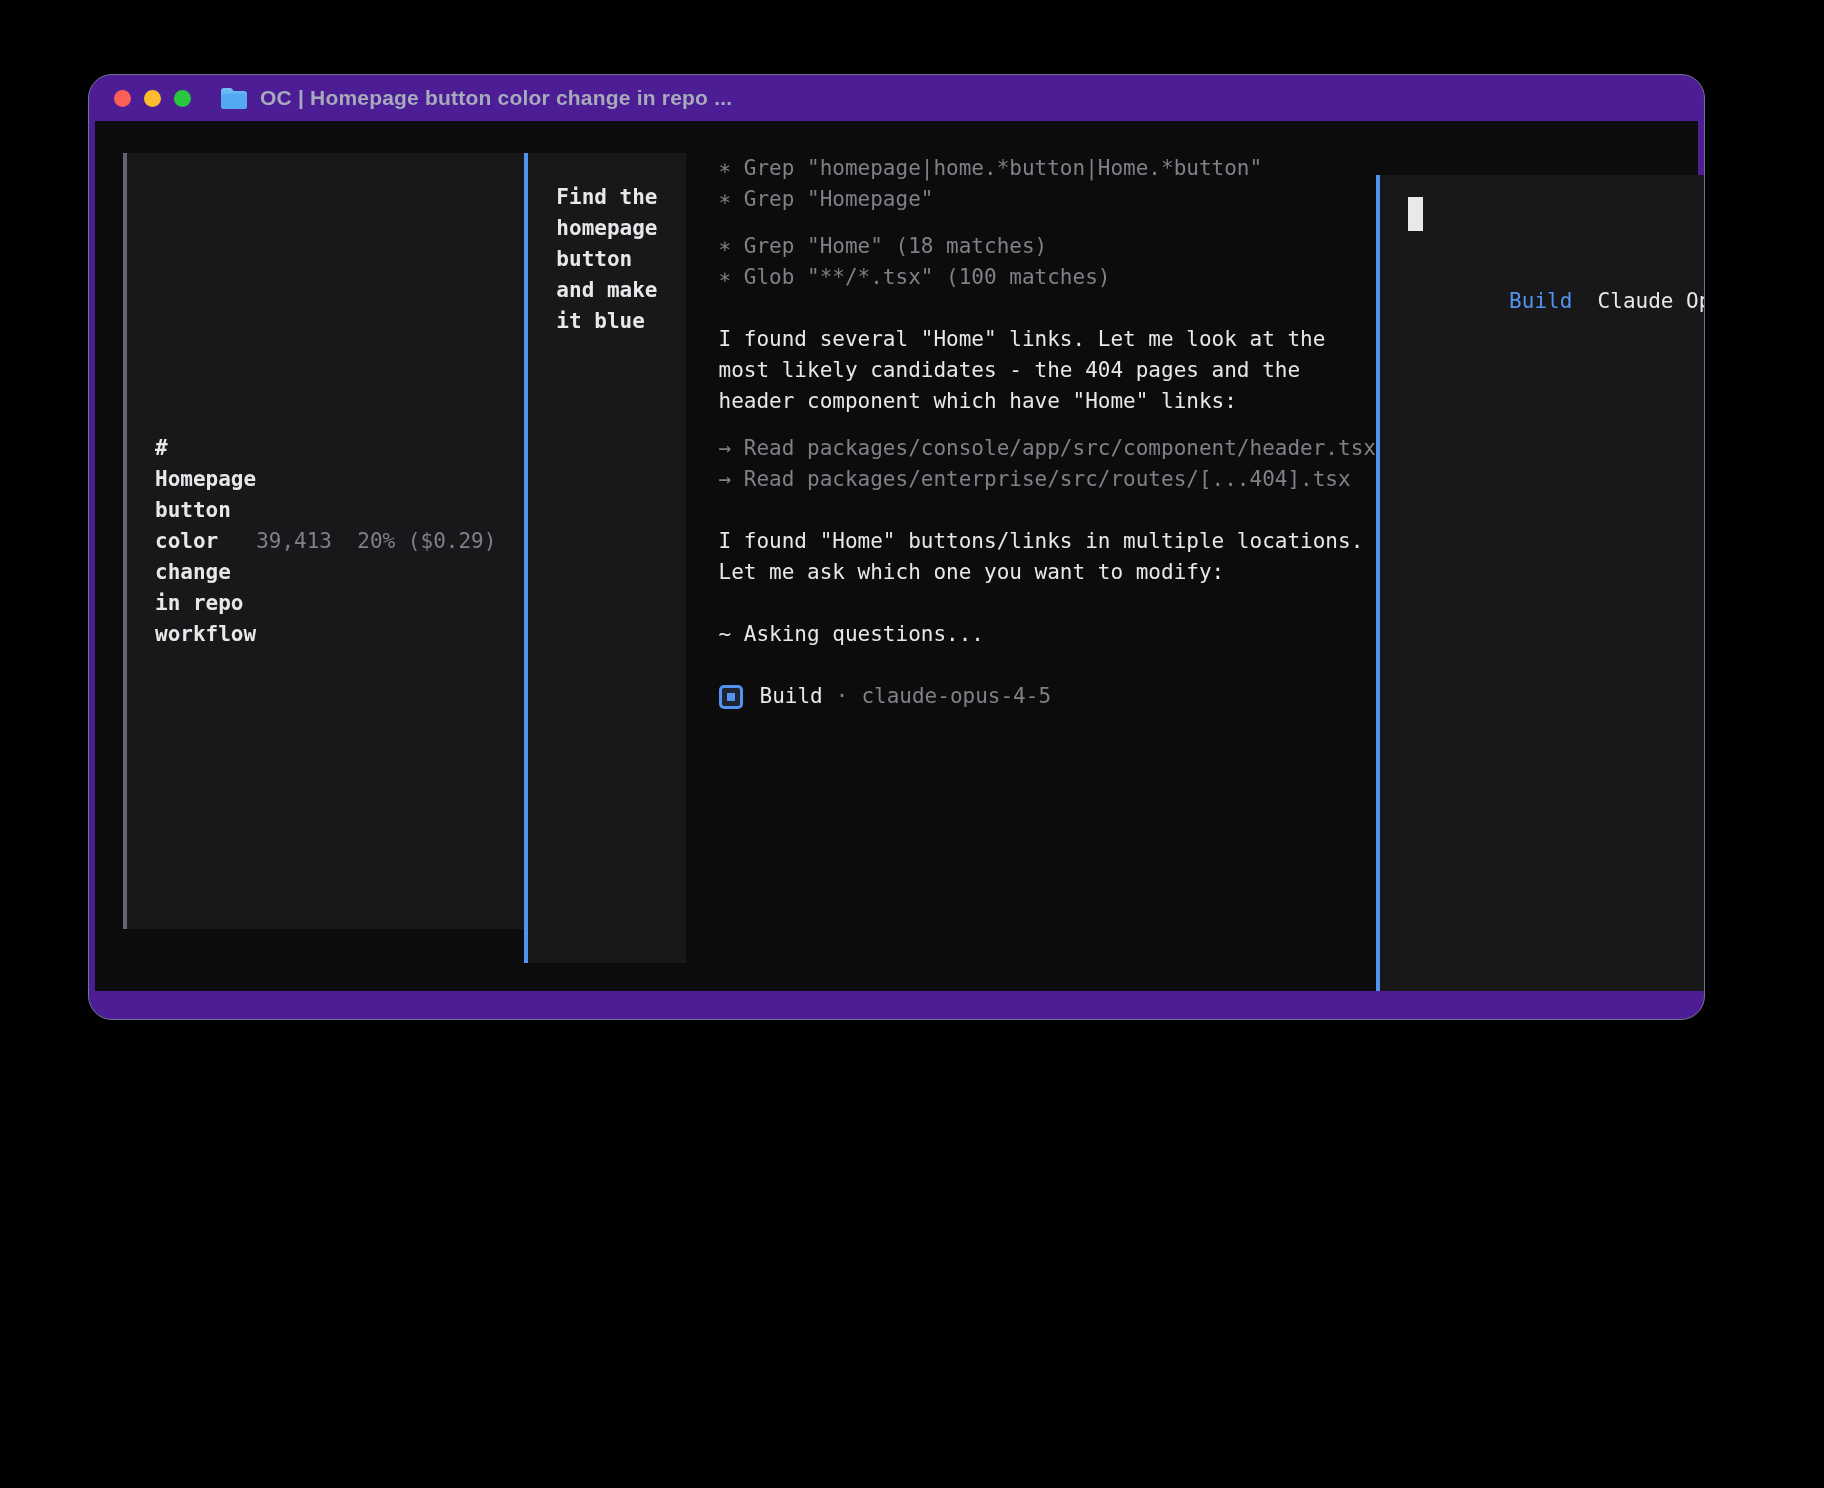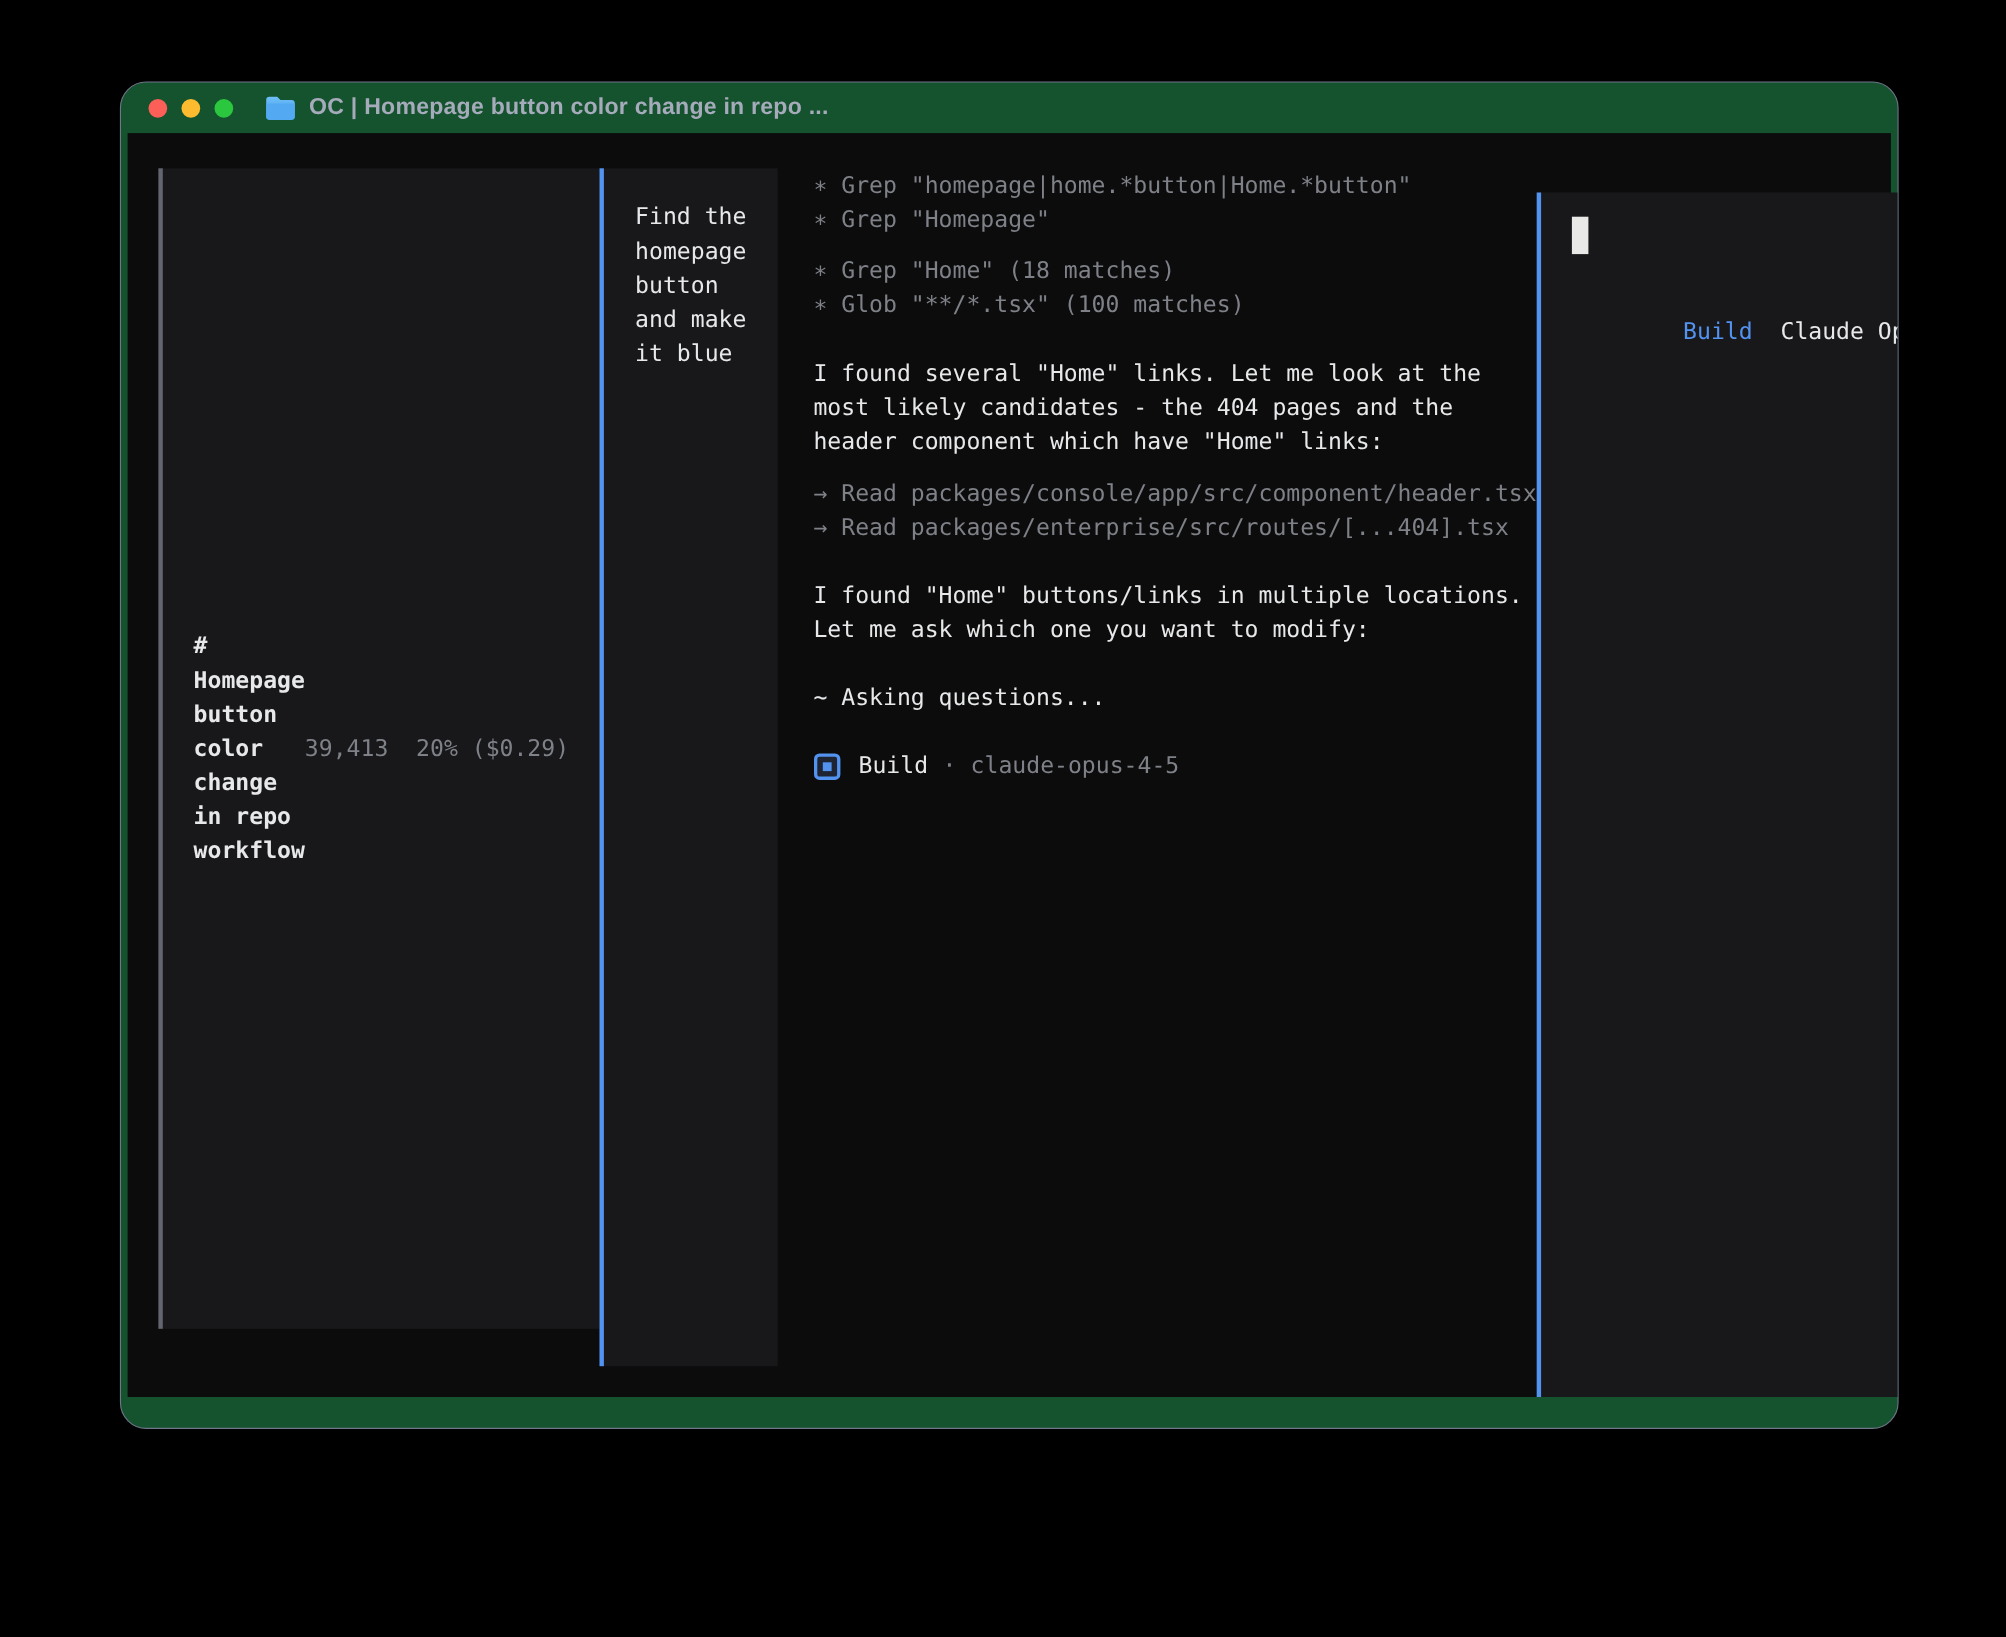--- a/index.html
+++ b/index.html
@@ -1,20 +1,20 @@
 <!DOCTYPE html>
 <html><head>
 <meta charset="utf-8">
 <style>
   * { margin:0; padding:0; box-sizing:border-box; }
   html,body { width:1824px; height:1488px; background:#000; overflow:hidden; }
 
   .window {
-    position:absolute; left:109px; top:74px; width:1617px; height:1225px;
-    background:#14532d; border:1px solid #70758a; border-radius:24px;
+    position:absolute; left:88px; top:74px; width:1617px; height:946px;
+    background:#4c1d95; border:1px solid #70758a; border-radius:24px;
     overflow:hidden;
   }
   .titlebar {
     height:46px; display:flex; align-items:center; padding-left:25px;
     font-family:"Liberation Sans", sans-serif;
   }
   .traffic { width:17px; height:17px; border-radius:50%; margin-right:13px; }
   .traffic.red    { background:#fb5f57; }
   .traffic.yellow { background:#fdbc2f; }
   .traffic.green  { background:#2ac73f; }
@@ -32,21 +32,21 @@
   .block { background:#18181a; border-left:4px solid #5393f0; padding:23px 28px; }
 
   .header-block {
     border-left-color:#63666e;
     display:flex; justify-content:space-between; align-items:center;
     margin-bottom:62px;
   }
   .header-title { font-weight:bold; color:#e7e8ea; }
   .header-stats { color:#7e8187; white-space:pre; }
 
-  .user-block { margin-bottom:28px; padding-top:29px; padding-bottom:29px; }
+  .user-block { margin-bottom:28px; padding-top:29px; padding-bottom:29px;font-weight:bold; }
 
   .transcript { margin-left:33px; }
   .t-text  { color:#e7e8ea; margin-top:31px; max-width:1215px; white-space:pre-wrap; }
   .t-tools { color:#7e8187; margin-top:16px; }
   .t-line  { white-space:pre; }
   .transcript > :first-child { margin-top:0; }
 
   .agent-line { margin-top:31px; display:flex; align-items:center; }
   .agent-icon {
     width:24px; height:24px; border:3px solid #5393f0; border-radius:5px;

